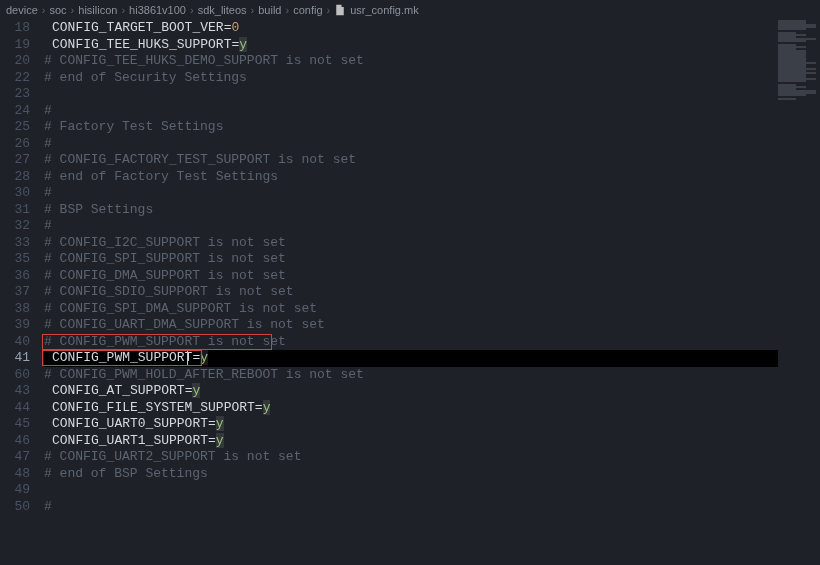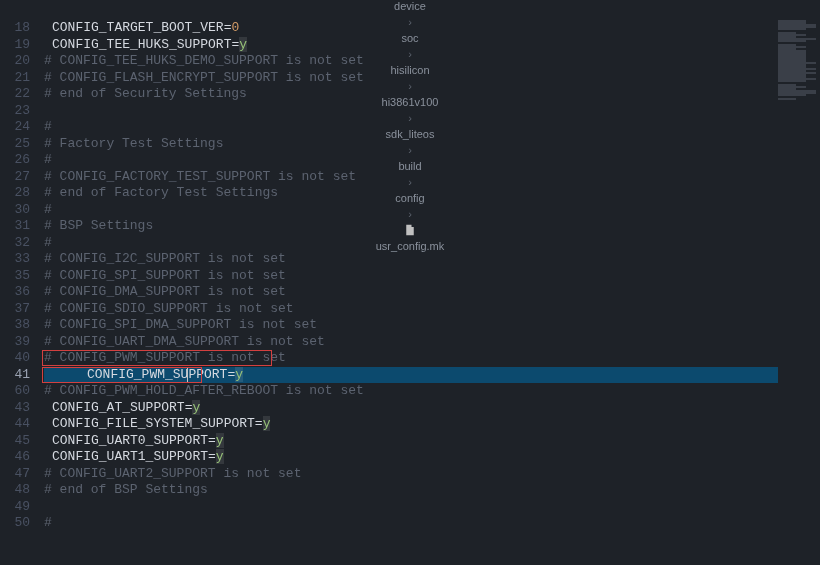--- a/index.html
+++ b/index.html
@@ -16,21 +16,20 @@
   .breadcrumb {
     display: flex;
     align-items: center;
     height: 20px;
     padding: 0 6px;
     background: #1e2228;
     color: #8a919c;
     font-size: 11px;
     font-family: -apple-system, BlinkMacSystemFont, 'Segoe UI', sans-serif;
     gap: 4px;
-    flex-direction: column;
   }
   .breadcrumb .crumb { color: #8a919c; cursor: pointer; }
   .breadcrumb .sep { color: #5c626d; }
   .breadcrumb .file-icon {
     width: 12px; height: 12px;
     display: inline-flex; align-items: center; justify-content: center;
     color: #c0c0c0;
   }
   .editor-wrap {
     display: flex;
@@ -42,22 +41,21 @@
     position: relative;
     overflow: hidden;
   }
   .line {
     display: flex;
     height: 16.5px;
     line-height: 16.5px;
     position: relative;
   }
   .line.current-line .code {
-    background: #0c4a6e;
-    padding-left: 35px;
+    background: #000000;
   }
   .gutter {
     width: 44px;
     text-align: right;
     padding-right: 14px;
     color: #495162;
     user-select: none;
     flex-shrink: 0;
   }
   .line.current-line .gutter { color: #9aa2b1; }
@@ -138,24 +136,20 @@
       </div>
       <div class="line">
         <div class="gutter">19</div>
         <div class="code"><span class="tok-key">CONFIG_TEE_HUKS_SUPPORT</span><span class="tok-eq">=</span><span class="tok-val tok-val-highlight">y</span></div>
       </div>
       <div class="line">
         <div class="gutter">20</div>
         <div class="code"><span class="tok-comment"># CONFIG_TEE_HUKS_DEMO_SUPPORT is not set</span></div>
       </div>
       <div class="line">
-        <div class="gutter">21</div>
-        <div class="code"><span class="tok-comment"># CONFIG_FLASH_ENCRYPT_SUPPORT is not set</span></div>
-      </div>
-      <div class="line">
         <div class="gutter">22</div>
         <div class="code"><span class="tok-comment"># end of Security Settings</span></div>
       </div>
       <div class="line">
         <div class="gutter">23</div>
         <div class="code"></div>
       </div>
       <div class="line">
         <div class="gutter">24</div>
         <div class="code"><span class="tok-comment">#</span></div>

